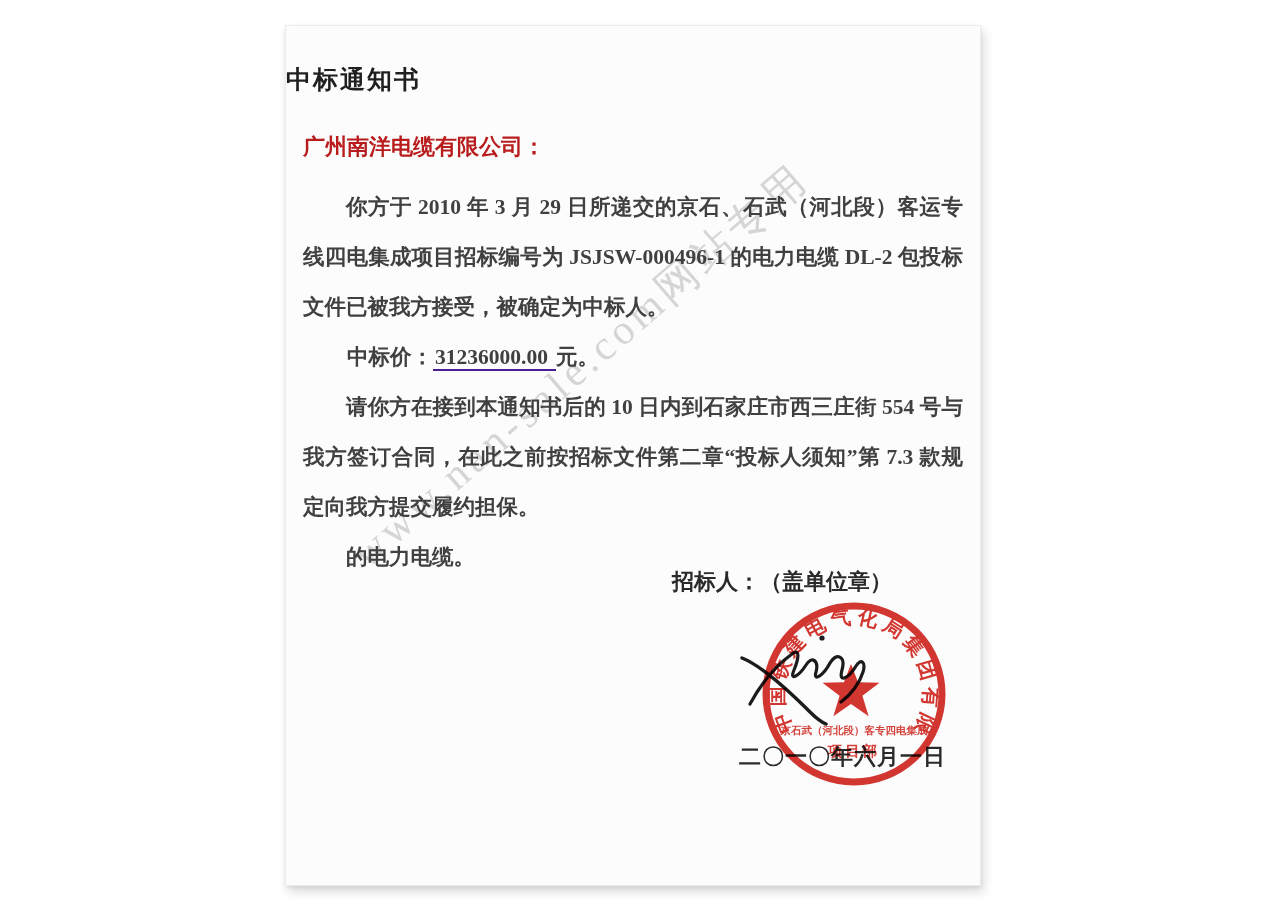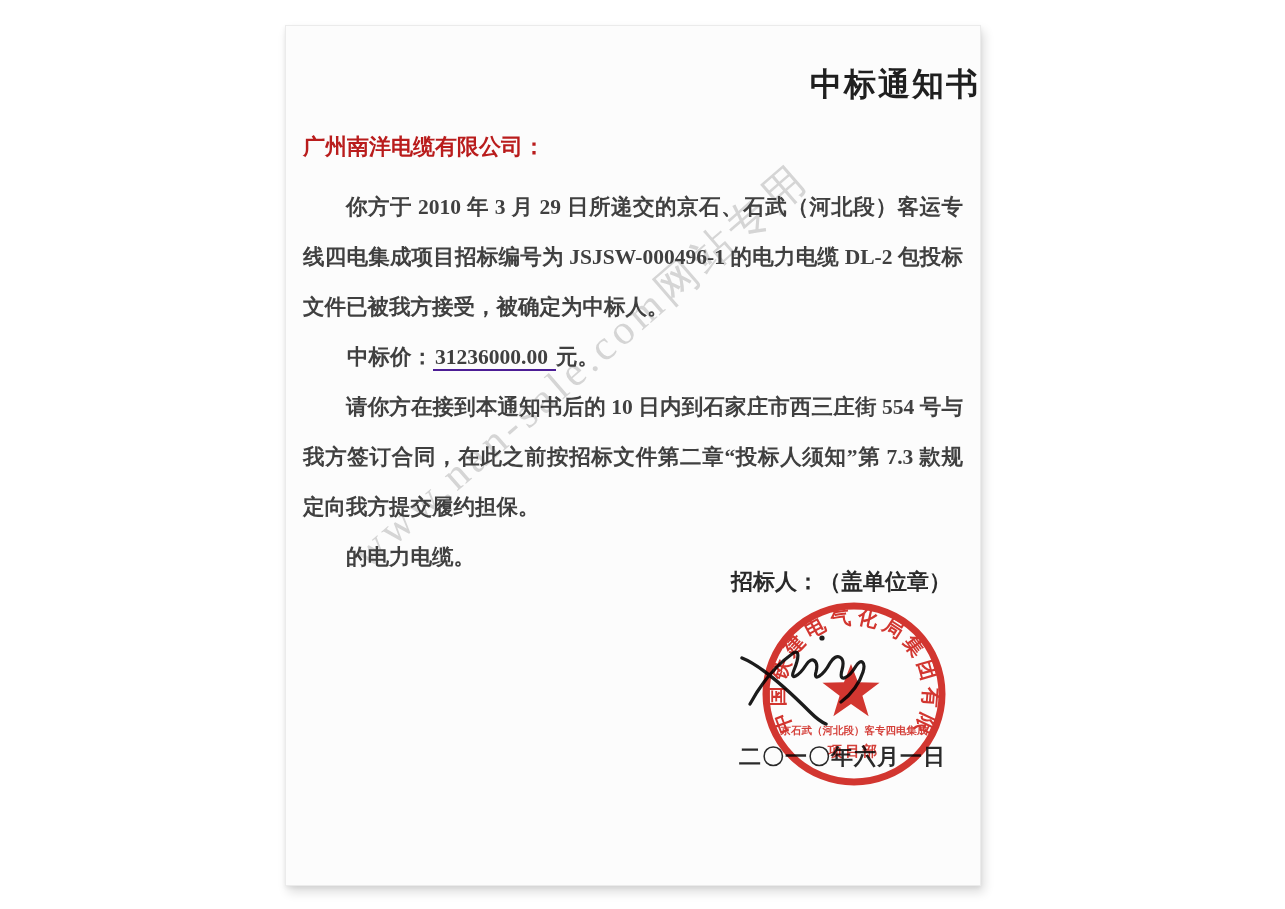--- a/index.html
+++ b/index.html
@@ -17,42 +17,42 @@
   }
   .watermark{
     position:absolute;left:72px;top:505px;
     font-size:42px;letter-spacing:5px;white-space:nowrap;
     color:rgba(173,173,173,0.50);
     transform:rotate(-41deg);transform-origin:left center;
     z-index:1;pointer-events:none;
   }
   .doc-title{
     position:absolute;left:0;top:37px;width:100%;
-    text-align:right;font-size:32px;font-weight:bold;letter-spacing:2px;
+    text-align:left;font-size:25px;font-weight:bold;letter-spacing:2px;
     color:#1f1f1f;z-index:2;
   }
   .addressee{
     position:absolute;left:17px;top:106px;
     font-size:22px;font-weight:600;color:#b91c1c;z-index:2;
   }
   .body-block{
     position:absolute;left:17px;top:156px;width:660px;
     font-size:21.5px;line-height:50px;text-align:justify;
     color:#404040;z-index:2;font-weight:600;
   }
   .para{ text-indent:2em; margin:0; }
   .price-line{ padding-left:44px; }
   .price-underline{
     border-bottom:2px solid #4c1d95;
     padding:0 8px 0 2px;
     margin-top:8px;
   }
   .signoff-row{
-    position:absolute;left:315px;right:29px;
-    display:flex;justify-content:flex-end;align-items:flex-start;
+    position:absolute;left:315px;right:17px;
+    display:flex;justify-content:center;align-items:flex-start;
     font-size:22px;font-weight:600;color:#2a2a2a;z-index:2;
   }
   .row-tenderer{ top:541px; }
   .row-agent{ top:631px; }
   .doc-date{
     position:absolute;right:34px;top:716px;
     font-size:22px;font-weight:600;letter-spacing:1px;color:#2a2a2a;z-index:2;
   }
   .signature-svg{
     position:absolute;left:448px;top:598px;width:150px;height:125px;

